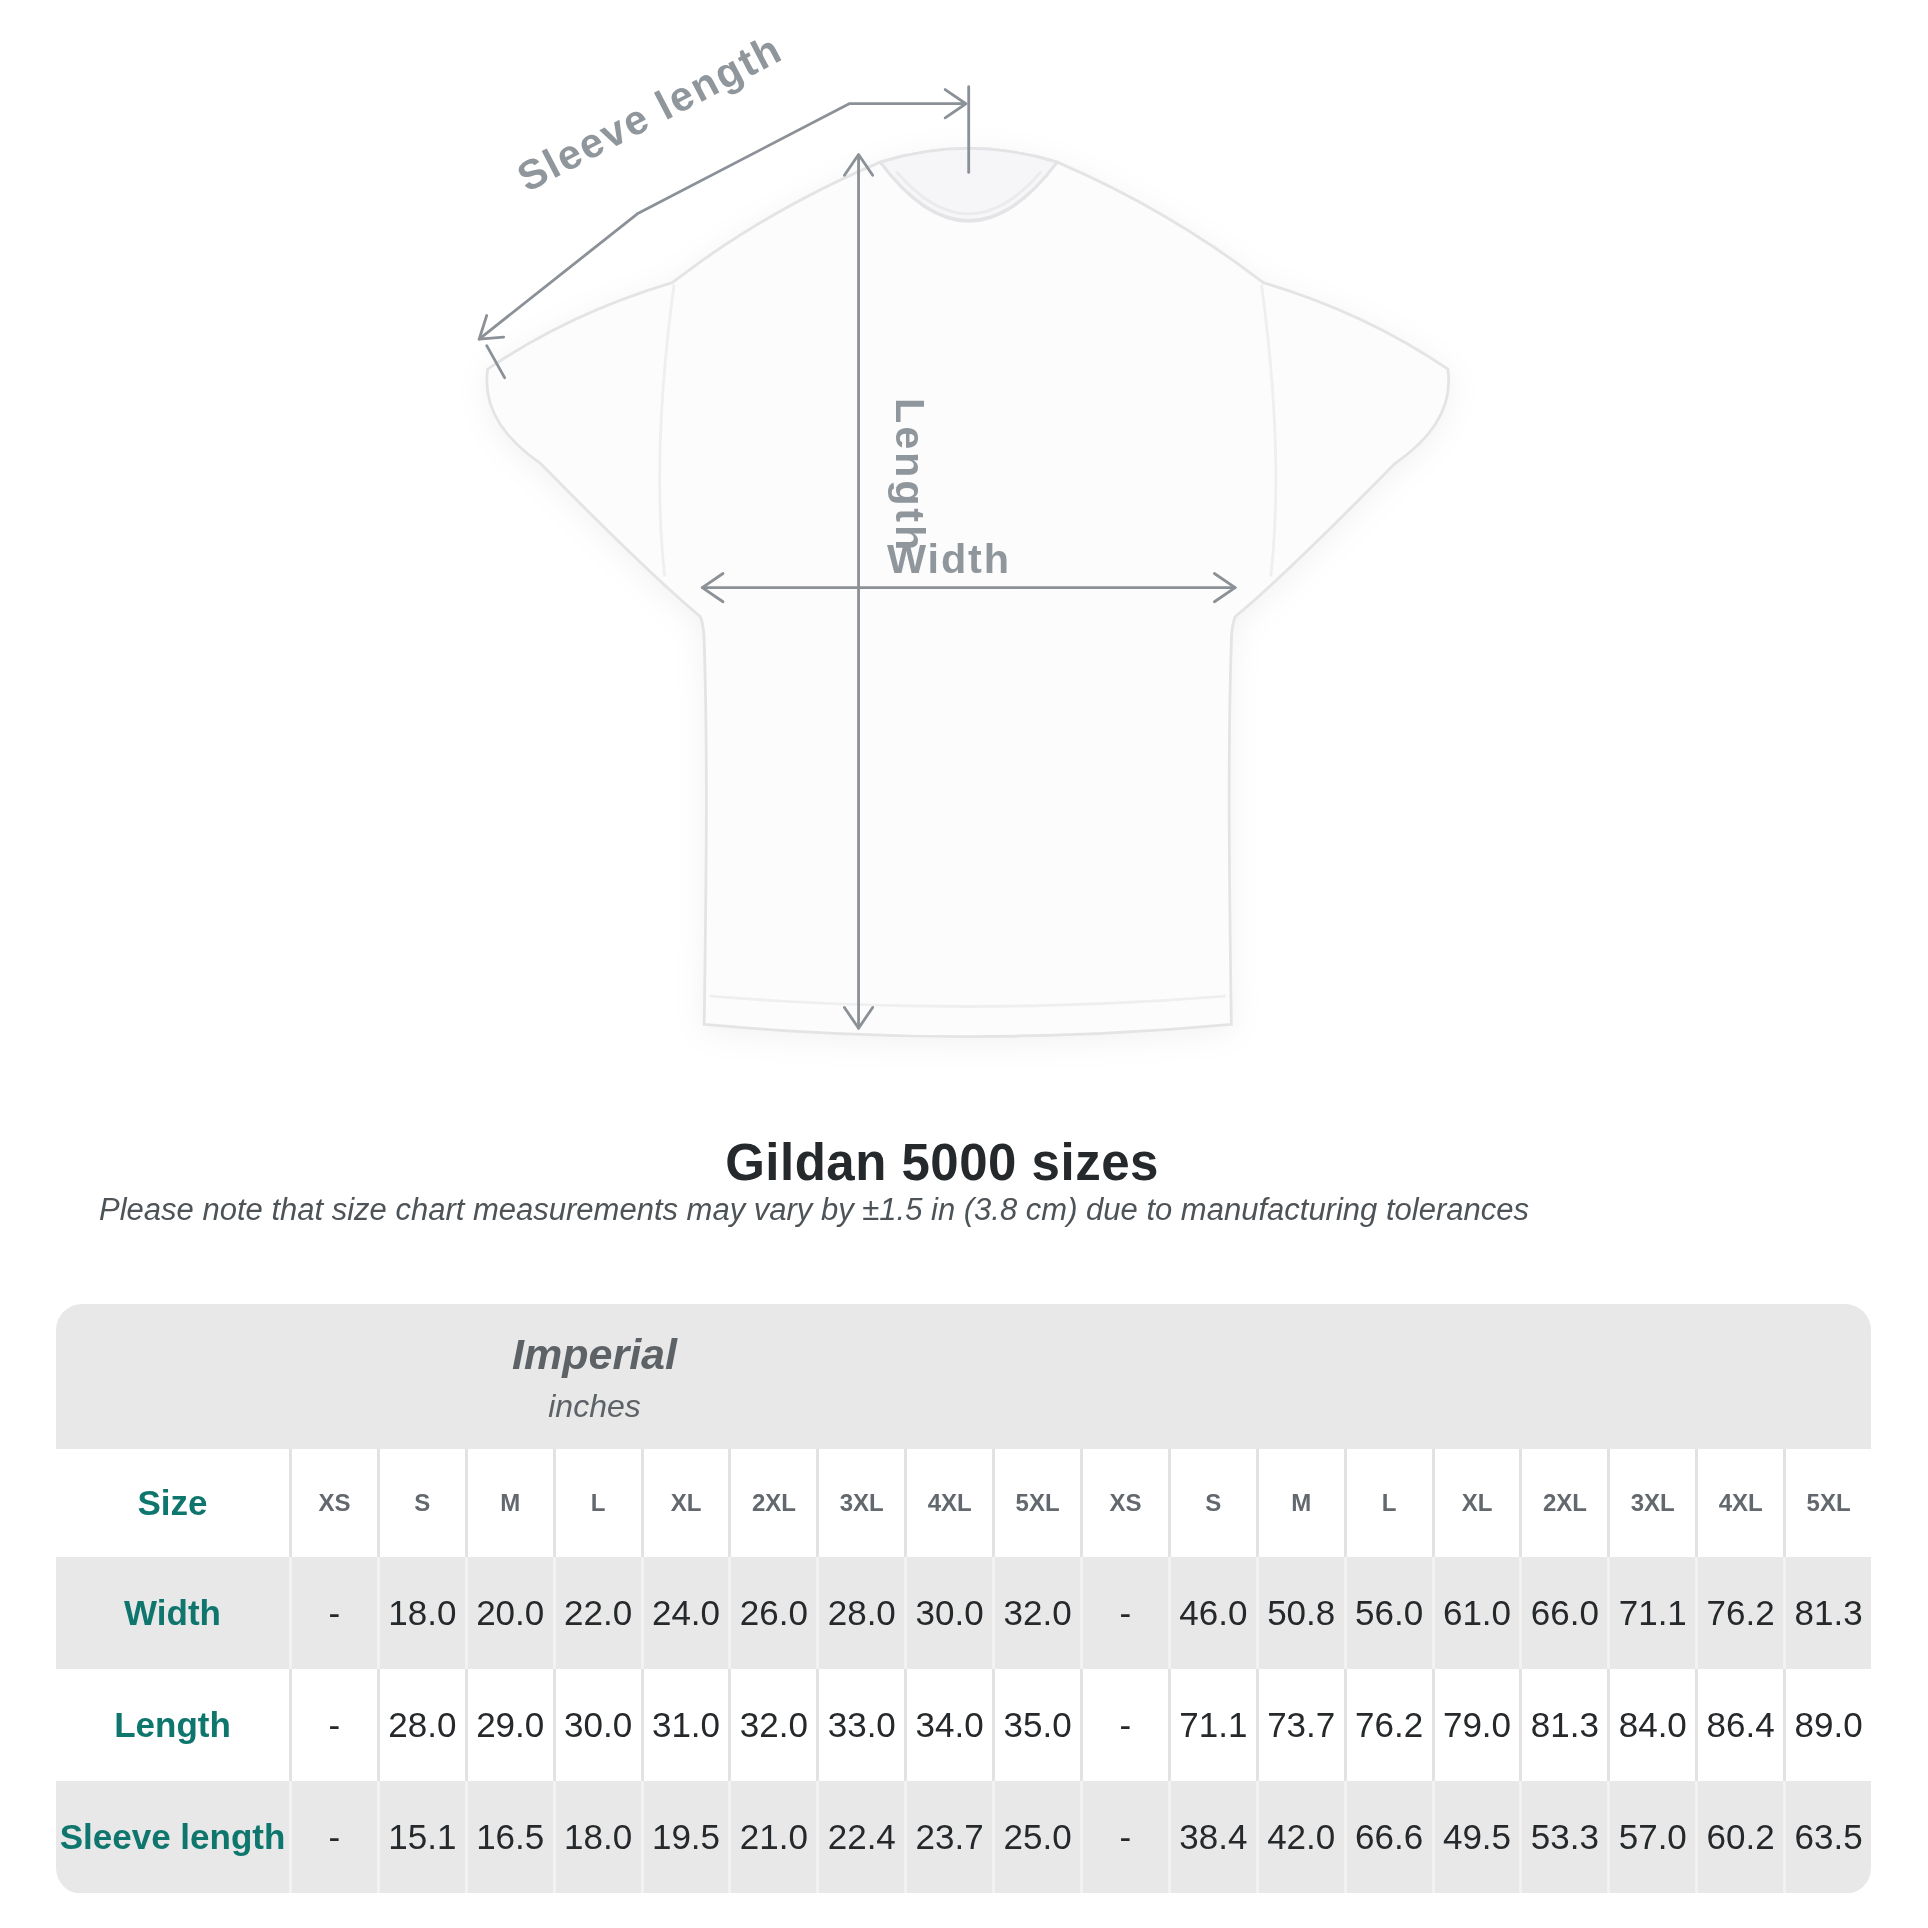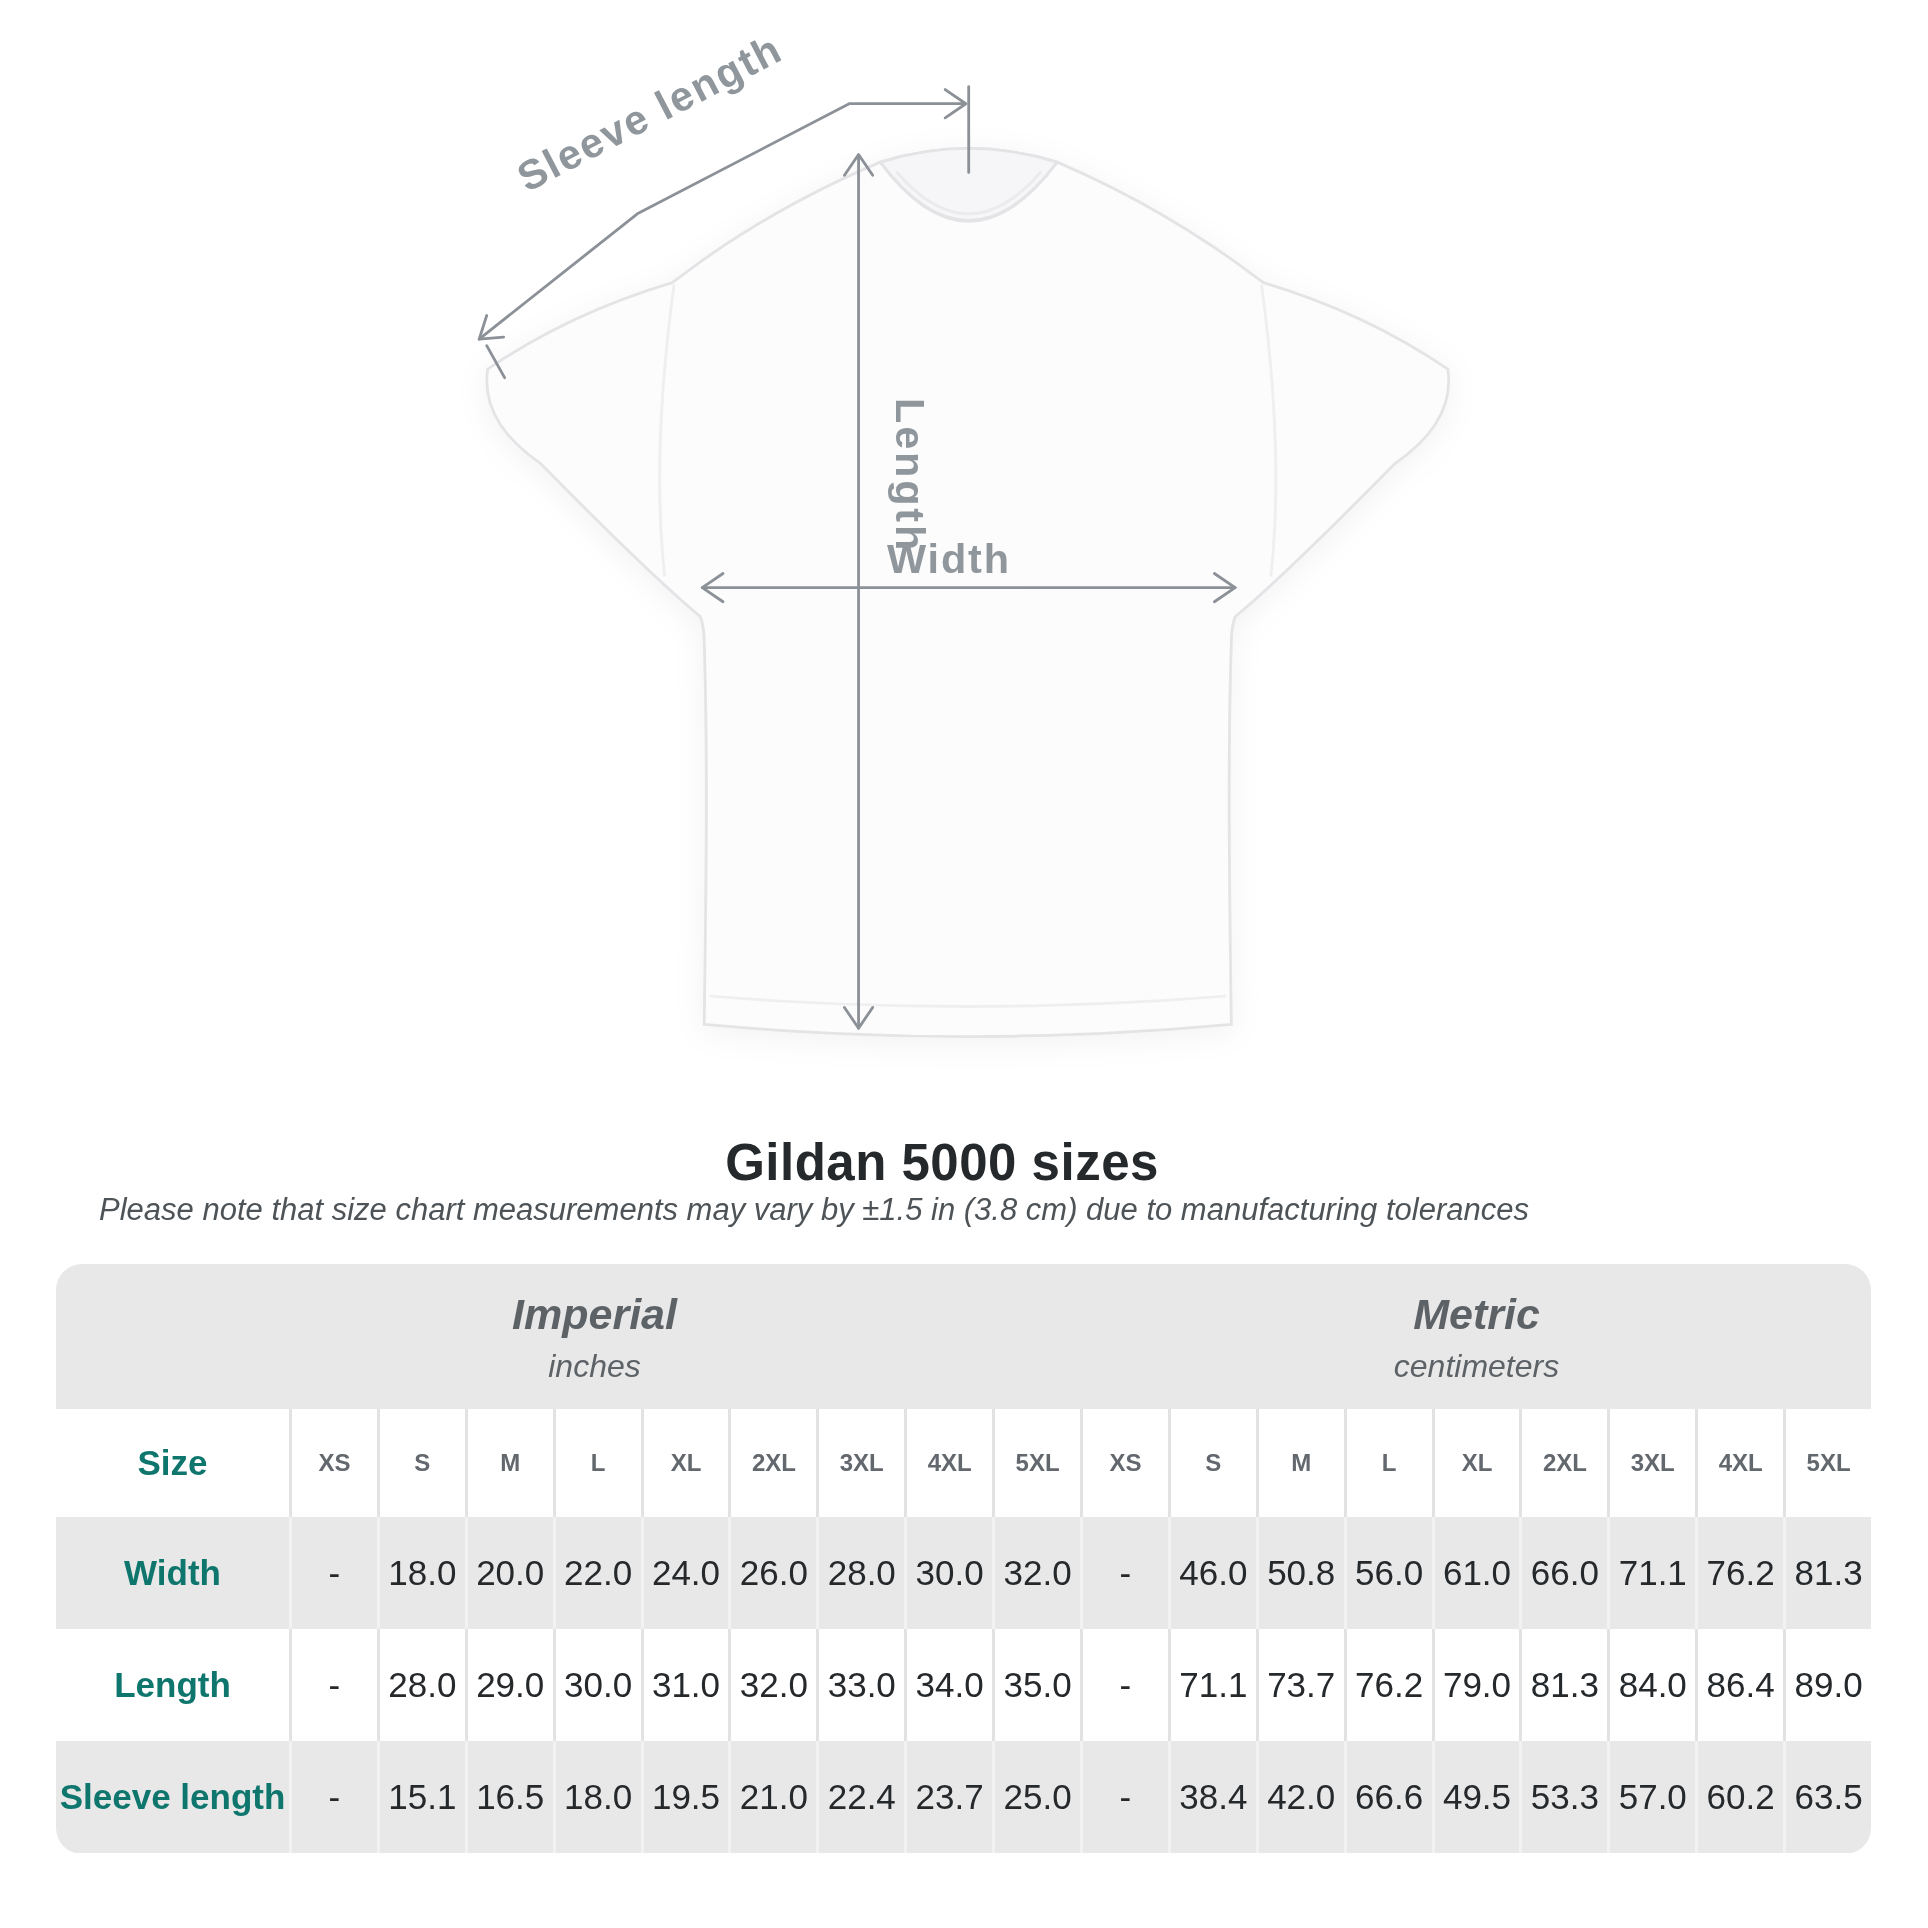--- a/index.html
+++ b/index.html
@@ -12,21 +12,21 @@
   .page-title{
     position:absolute;left:0;top:1133px;width:1884px;margin:0;
     text-align:center;font-size:51px;font-weight:bold;color:#26292b;
     letter-spacing:0.5px;
   }
   .tolerance-note{
     position:absolute;left:0;top:1192px;width:1628px;margin:0;
     text-align:center;font-style:italic;font-size:31px;color:#4d5357;
   }
   .size-table{
-    position:absolute;left:56px;top:1264px;width:1815px;height:590px;
+    position:absolute;left:56px;top:1304px;width:1815px;height:590px;
     border-radius:26px;overflow:hidden;background:#ffffff;
   }
   .band{position:relative;height:145px;}
   .unit-group{position:absolute;top:26px;width:565px;text-align:center;}
   .unit-group.imperial{left:256px;}
   .unit-group.metric{left:1138px;}
   .unit-name{font-size:43px;font-weight:bold;font-style:italic;color:#5d6267;}
   .unit-sub{font-size:32px;font-style:italic;color:#5d6267;margin-top:9.4px;}
   .row{
     display:grid;grid-template-columns:233px repeat(18,1fr);
@@ -102,24 +102,20 @@
   </svg>
 
   <h1 class="page-title">Gildan 5000 sizes</h1>
   <p class="tolerance-note">Please note that size chart measurements may vary by ±1.5 in (3.8 cm) due to manufacturing tolerances</p>
 
   <div class="size-table">
     <div class="band shade">
       <div class="unit-group imperial">
         <div class="unit-name">Imperial</div>
         <div class="unit-sub">inches</div>
-      </div>
-      <div class="unit-group metric">
-        <div class="unit-name">Metric</div>
-        <div class="unit-sub">centimeters</div>
       </div>
     </div>
 
     <div class="row head-row">
       <div class="cell corner">Size</div>
 
     <div class="cell col-head">XS</div>
         <div class="cell col-head">S</div>
         <div class="cell col-head">M</div>
         <div class="cell col-head">L</div>

